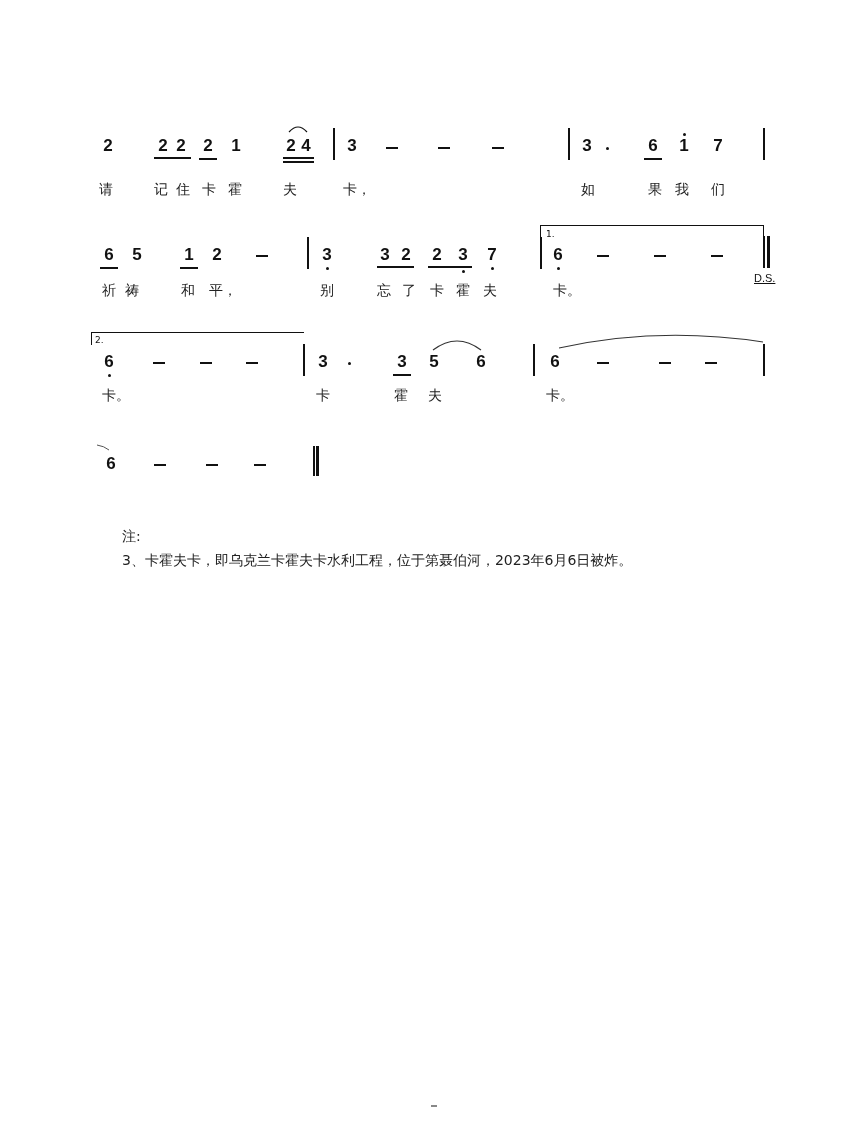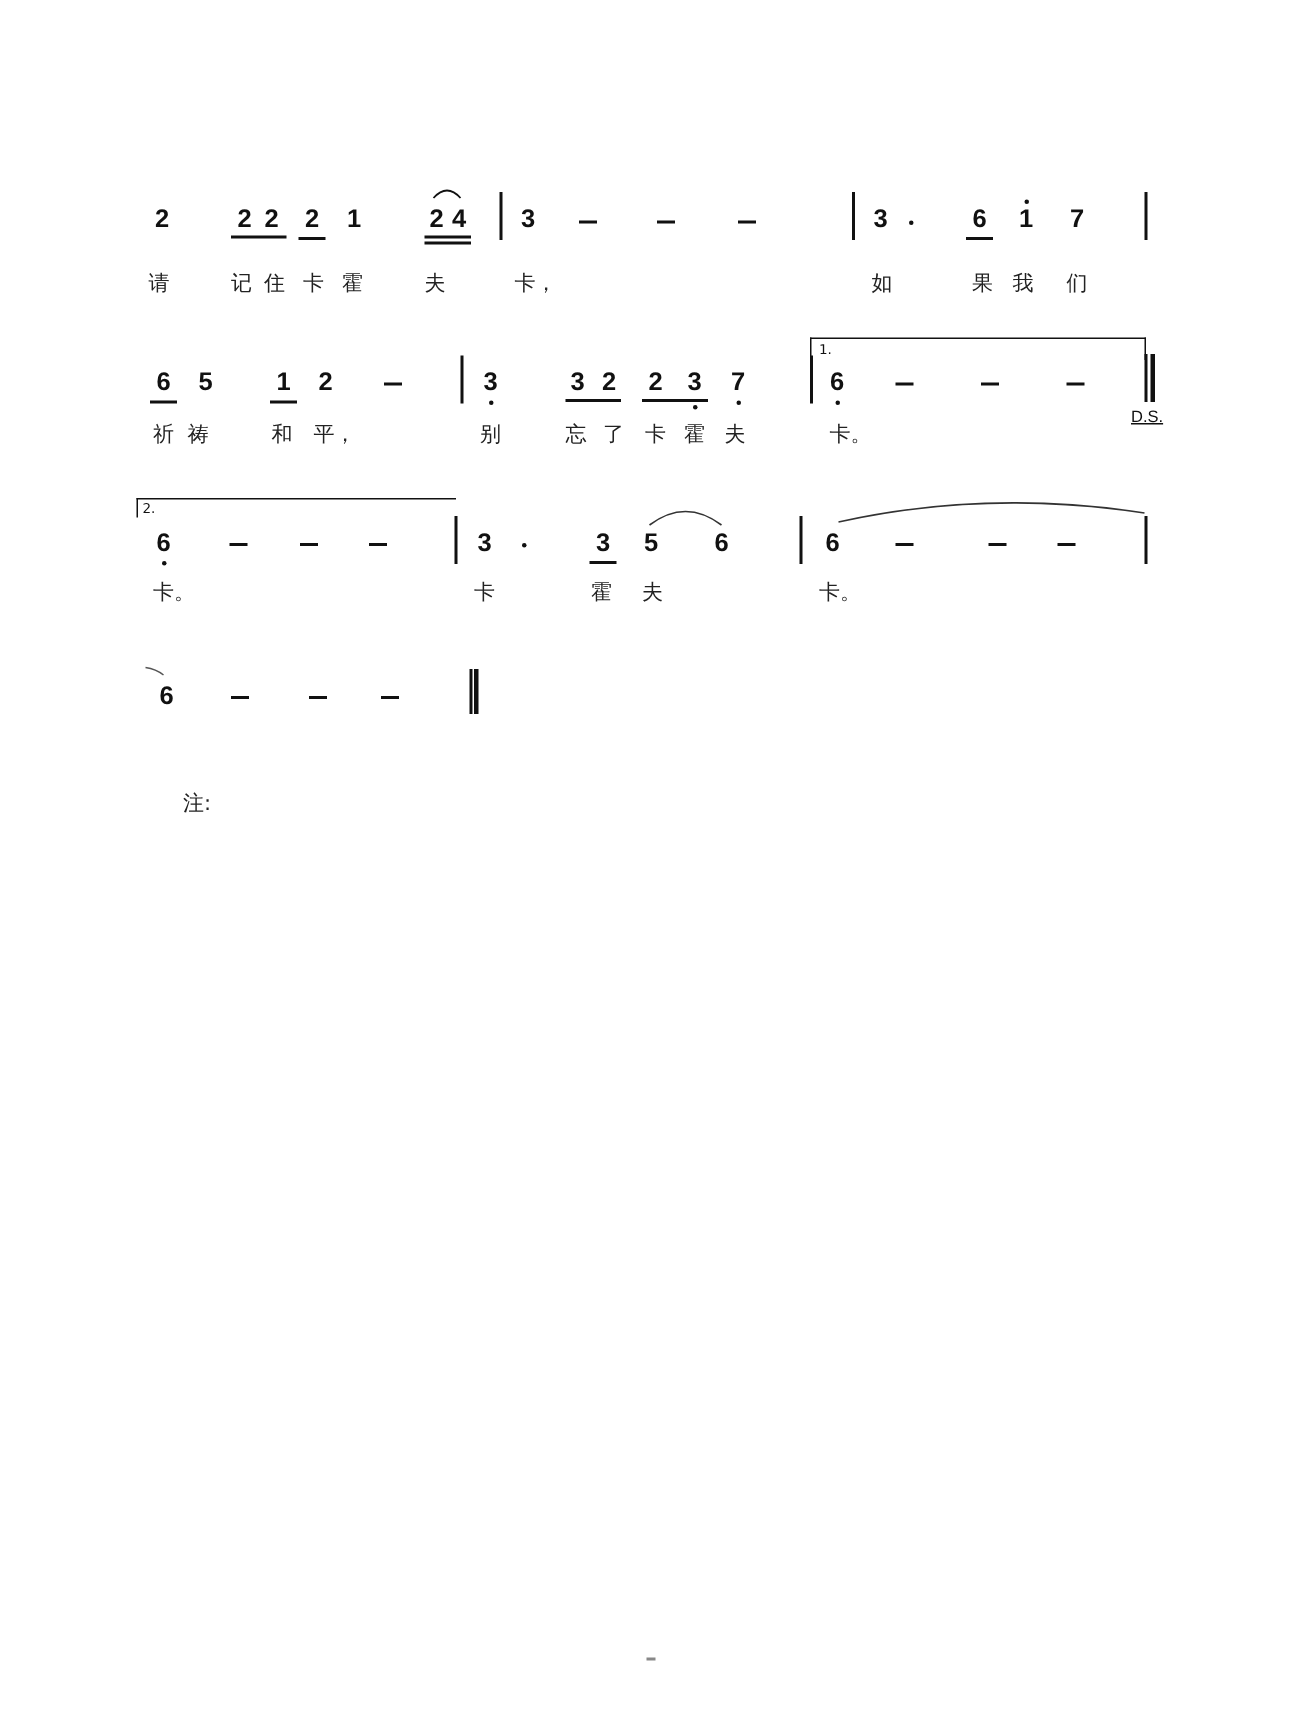--- a/index.html
+++ b/index.html
@@ -155,15 +155,16 @@
   <div class="note" style="left:103px;top:454px"><span>6</span></div>
   <div class="dash" style="left:154px;top:464px"></div>
   <div class="dash" style="left:206px;top:464px"></div>
   <div class="dash" style="left:254px;top:464px"></div>
   <div class="bar" style="left:313px;top:446px;height:30px"></div>
   <div class="barthick" style="left:316px;top:446px;height:30px"></div>
 </div>
 
 <div class="notes-block">
   <p>注:</p>
+  <p>3、卡霍夫卡，即乌克兰卡霍夫卡水利工程，位于第聂伯河，2023年6月6日被炸。</p>
 </div>
 
 <div class="page-mark"></div>
 
 </body></html>

